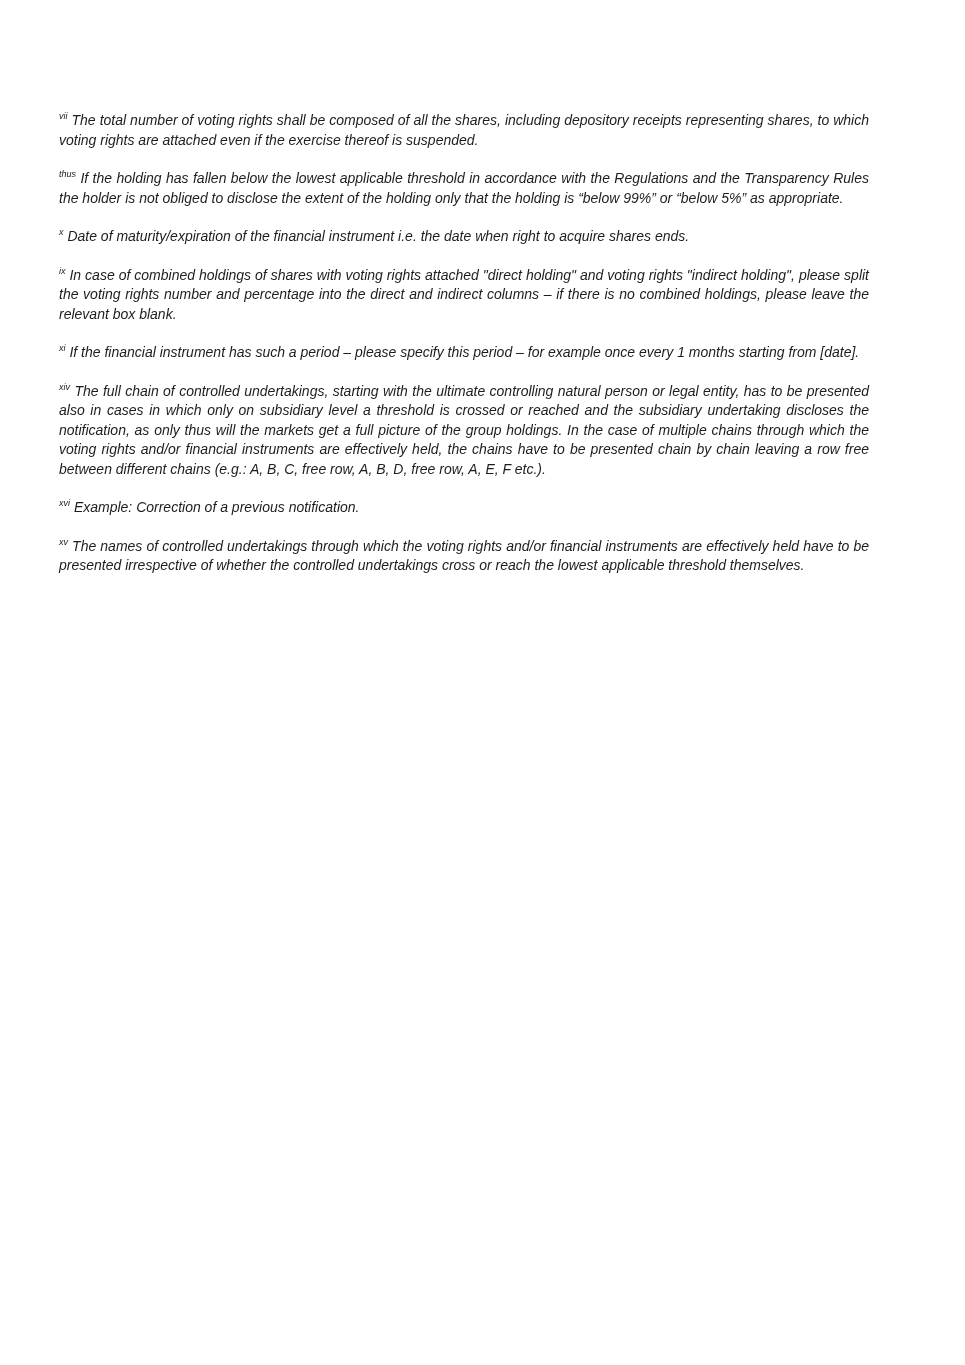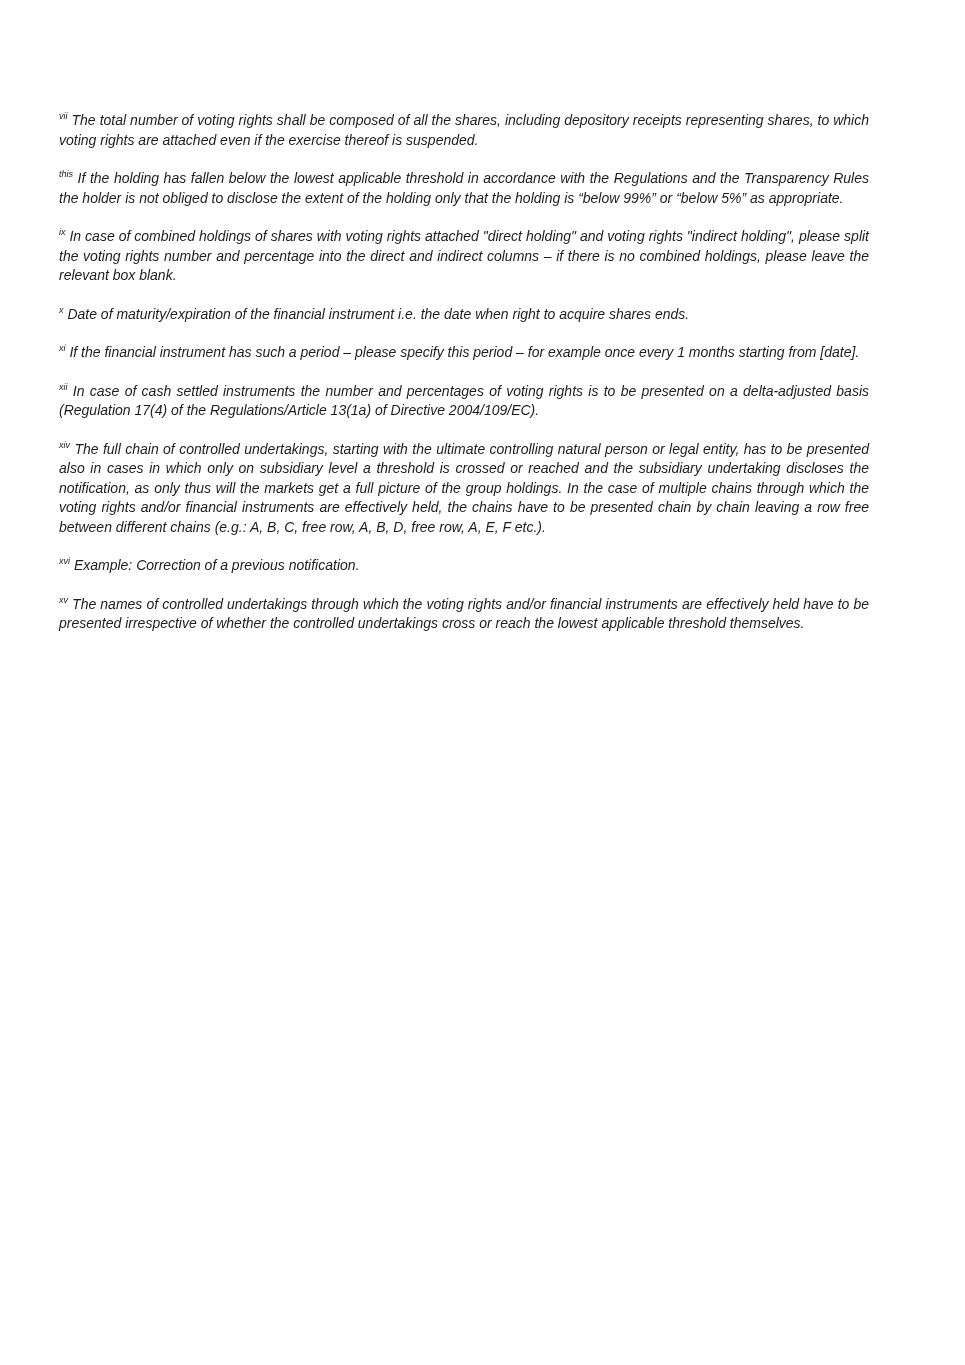--- a/index.html
+++ b/index.html
@@ -33,29 +33,28 @@
     line-height: 0;
     vertical-align: super;
   }
 </style>
 </head>
 <body>
 
 <div class="page">
   <p class="fn"><sup class="marker">vii</sup> <span>The total number of voting rights shall be composed of all the shares, including depository receipts representing shares, to which voting rights are attached even if the exercise thereof is suspended.</span></p>
 
-  <p class="fn"><sup class="marker">this</sup> <span>If the holding has fallen below the lowest applicable threshold in accordance with the Regulations and the Transparency Rules  the holder is not obliged to disclose the extent of the holding only that the holding is “below 99%” or “below 5%” as appropriate.</span></p>
+  <p class="fn"><sup class="marker">thus</sup> <span>If the holding has fallen below the lowest applicable threshold in accordance with the Regulations and the Transparency Rules  the holder is not obliged to disclose the extent of the holding only that the holding is “below 99%” or “below 5%” as appropriate.</span></p>
+
+  <p class="fn"><sup class="marker">x</sup> <span>Date of maturity/expiration of the financial instrument i.e. the date when right to acquire shares ends.</span></p>
 
   <p class="fn"><sup class="marker">ix</sup> <span>In case of combined holdings of shares with voting rights attached "direct holding" and voting rights "indirect holding", please split the voting rights number and percentage into the direct and indirect columns – if there is no combined holdings, please leave the relevant box blank.</span></p>
 
-  <p class="fn"><sup class="marker">x</sup> <span>Date of maturity/expiration of the financial instrument i.e. the date when right to acquire shares ends.</span></p>
-
   <p class="fn"><sup class="marker">xi</sup> <span>If the financial instrument has such a period – please specify this period – for example once every 1 months starting from [date].</span></p>
 
-  <p class="fn"><sup class="marker">xii</sup> <span>In case of cash settled instruments the number and percentages of voting rights is to be presented on a delta-adjusted basis (Regulation 17(4) of the Regulations/Article 13(1a) of Directive 2004/109/EC).</span></p>
 
 
   <p class="fn"><sup class="marker">xiv</sup> <span>The full chain of controlled undertakings, starting with the ultimate controlling natural person or legal entity, has to be presented also in cases in which only on subsidiary level a threshold is crossed or reached and the subsidiary undertaking discloses the notification, as only thus will the markets get a full picture of the group holdings. In the case of multiple chains through which the voting rights and/or financial instruments are effectively held, the chains have to be presented chain by chain leaving a row free between different chains (e.g.: A, B, C, free row, A, B, D, free row, A, E, F etc.).</span></p>
 
   <p class="fn"><sup class="marker">xvi</sup> <span>Example: Correction of a previous notification.</span></p>
 
   <p class="fn"><sup class="marker">xv</sup> <span>The names of controlled undertakings through which the voting rights and/or financial instruments are effectively held have to be presented irrespective of whether the controlled undertakings cross or reach the lowest applicable threshold themselves.</span></p>
 </div>
 
 </body></html>

